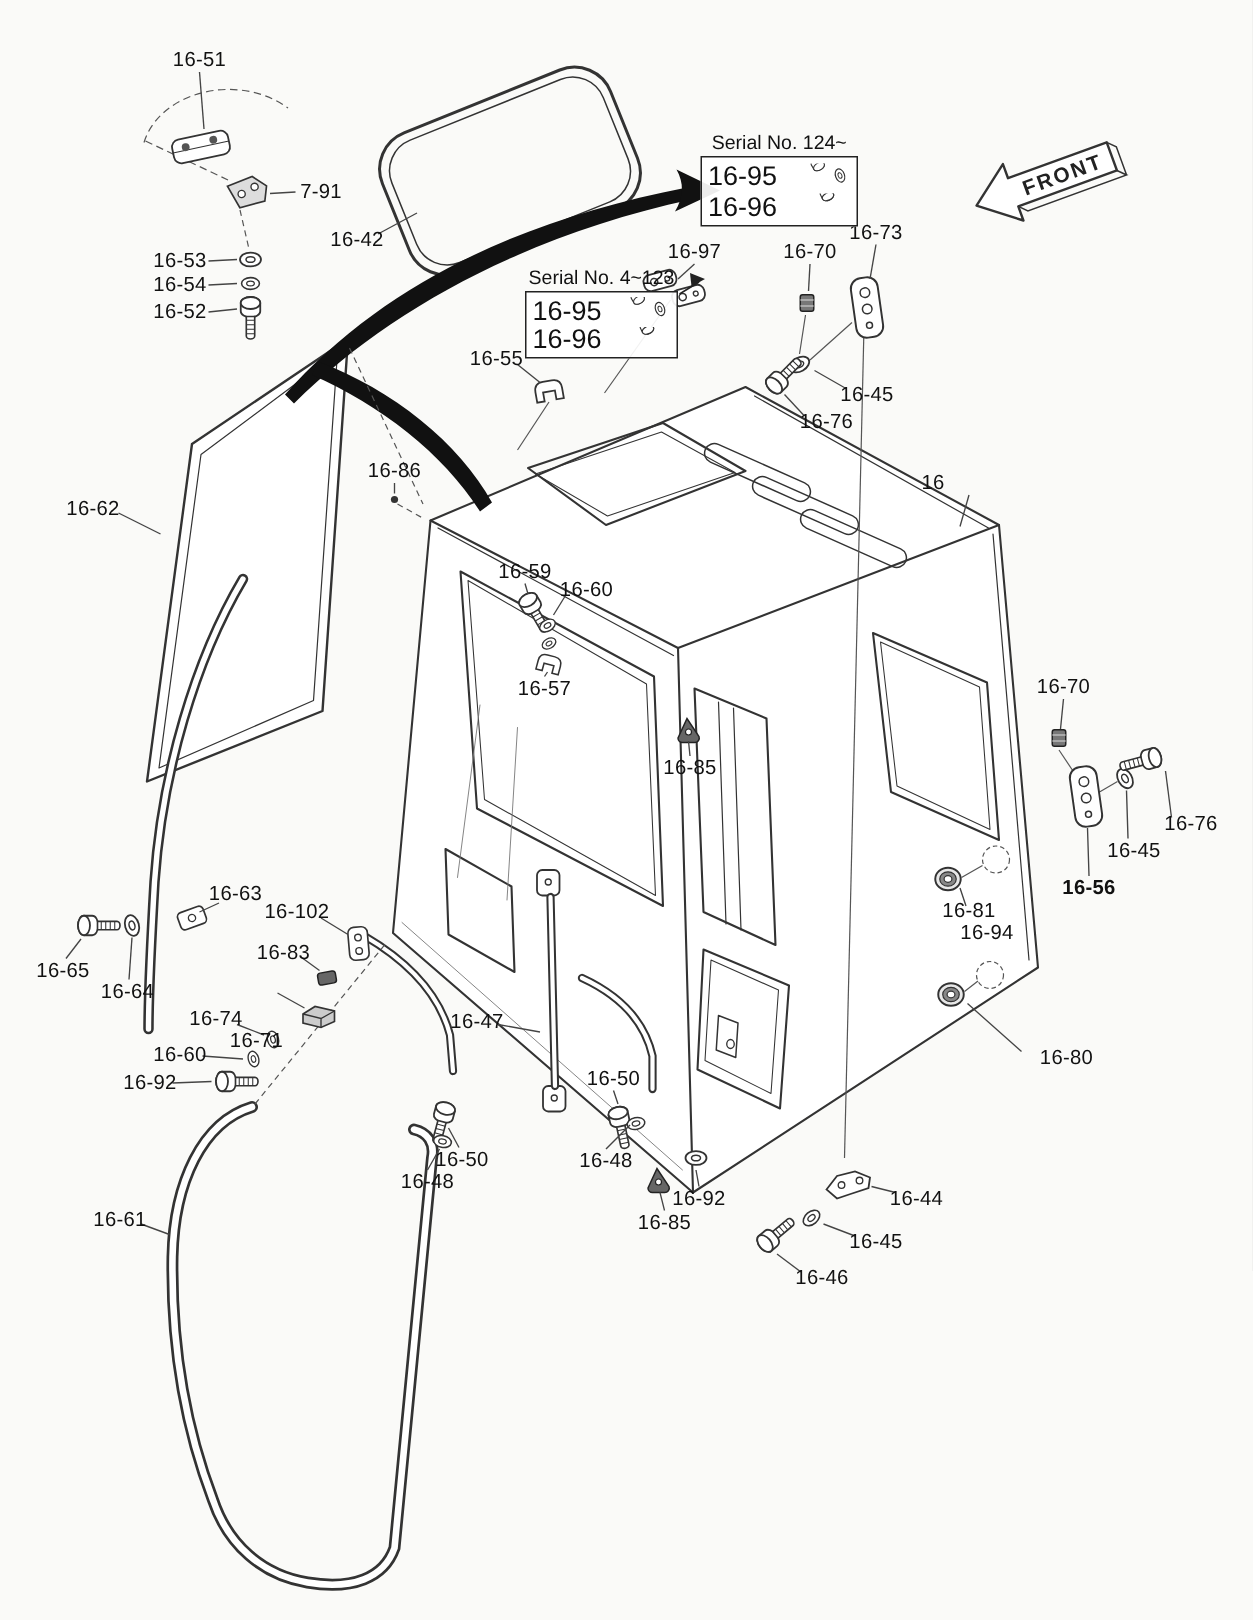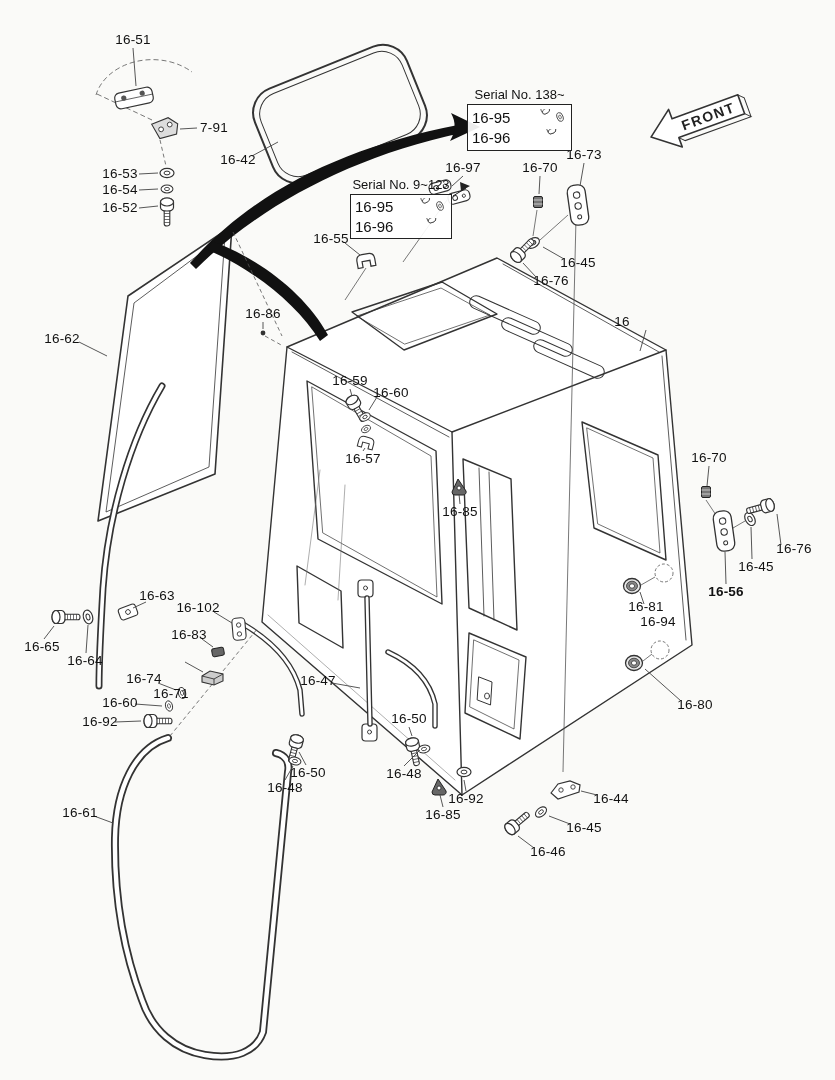--- a/index.html
+++ b/index.html
@@ -19,21 +19,21 @@
   .callout{
     position:absolute;border:1.3px solid #222;background:rgba(255,255,255,.92);
     box-sizing:border-box;padding:2px 4px;display:flex;flex-direction:column;justify-content:space-around;
   }
   .callout .callout-title{
     position:absolute;bottom:calc(100% + 3px);left:50%;transform:translateX(-50%);
     font-size:13px;white-space:nowrap;color:#111;
   }
   .callout .callout-row{
     display:flex;align-items:center;justify-content:space-between;
-    font-size:15px;line-height:1;height:19px;
+    font-size:18px;line-height:1;height:19px;
   }
   .callout .row-icon{flex:0 0 auto;margin-left:4px;}
   #callout-1{left:467px;top:104px;width:105px;height:47px;}
   #callout-2{left:350px;top:194px;width:102px;height:45px;}
 </style>
 </head>
 <body>
 
 <div id="stage">
 
@@ -346,53 +346,53 @@
       <div class="part-label" style="left: 198px; top: 608px;">16-102</div>
       <div class="part-label" style="left: 189px; top: 635px;">16-83</div>
       <div class="part-label" style="left: 171px; top: 658px; margin-top: 36px;">16-71</div>
       <div class="part-label" style="left: 144px; top: 679px;">16-74</div>
       <div class="part-label" style="left: 120px; top: 703px;">16-60</div>
       <div class="part-label" style="left: 100px; top: 722px;">16-92</div>
       <div class="part-label" style="left: 42px; top: 647px;">16-65</div>
       <div class="part-label" style="left: 85px; top: 661px;">16-64</div>
       <div class="part-label" style="left: 646px; top: 607px;">16-81</div>
       <div class="part-label" style="left: 658px; top: 622px;">16-94</div>
-      <div class="part-label" style="left: 695px; top: 705px;">16-80</div>
+      <div class="part-label" style="left: 711px; top: 705px;">16-80</div>
       <div class="part-label" style="left: 318px; top: 681px;">16-47</div>
       <div class="part-label" style="left: 409px; top: 719px;">16-50</div>
       <div class="part-label" style="left: 404px; top: 774px;">16-48</div>
       <div class="part-label" style="left: 308px; top: 773px;">16-50</div>
       <div class="part-label" style="left: 285px; top: 788px;">16-48</div>
       <div class="part-label" style="left: 466px; top: 799px;">16-92</div>
       <div class="part-label" style="left: 443px; top: 815px;">16-85</div>
       <div class="part-label" style="left: 611px; top: 799px;">16-44</div>
       <div class="part-label" style="left: 584px; top: 828px;">16-45</div>
       <div class="part-label" style="left: 548px; top: 852px;">16-46</div>
       <div class="part-label" style="left: 80px; top: 813px;">16-61</div>
     </div>
 
 <div class="callout" id="callout-1">
-  <div class="callout-title">Serial No. 138~</div>
+  <div class="callout-title">Serial No. 124~</div>
   <div class="callout-row">
     <span>16-95</span>
     <svg class="row-icon" width="34" height="17" viewBox="-17 -8 34 17">
       <use href="#washer" transform="translate(10,0) rotate(70) scale(.65)"></use>
       <use href="#bolt" transform="translate(-4,-6) rotate(150) scale(.6)"></use>
     </svg>
   </div>
   <div class="callout-row">
     <span>16-96</span>
     <svg class="row-icon" width="34" height="17" viewBox="-17 -8 34 17">
       <use href="#bolt" transform="translate(2,-6) rotate(155) scale(.62)"></use>
     </svg>
   </div>
 </div>
 
 <div class="callout" id="callout-2">
-  <div class="callout-title">Serial No. 9~123</div>
+  <div class="callout-title">Serial No. 4~123</div>
   <div class="callout-row">
     <span>16-95</span>
     <svg class="row-icon" width="34" height="17" viewBox="-17 -8 34 17">
       <use href="#washer" transform="translate(10,0) rotate(70) scale(.65)"></use>
       <use href="#bolt" transform="translate(-4,-6) rotate(150) scale(.6)"></use>
     </svg>
   </div>
   <div class="callout-row">
     <span>16-96</span>
     <svg class="row-icon" width="34" height="17" viewBox="-17 -8 34 17">

